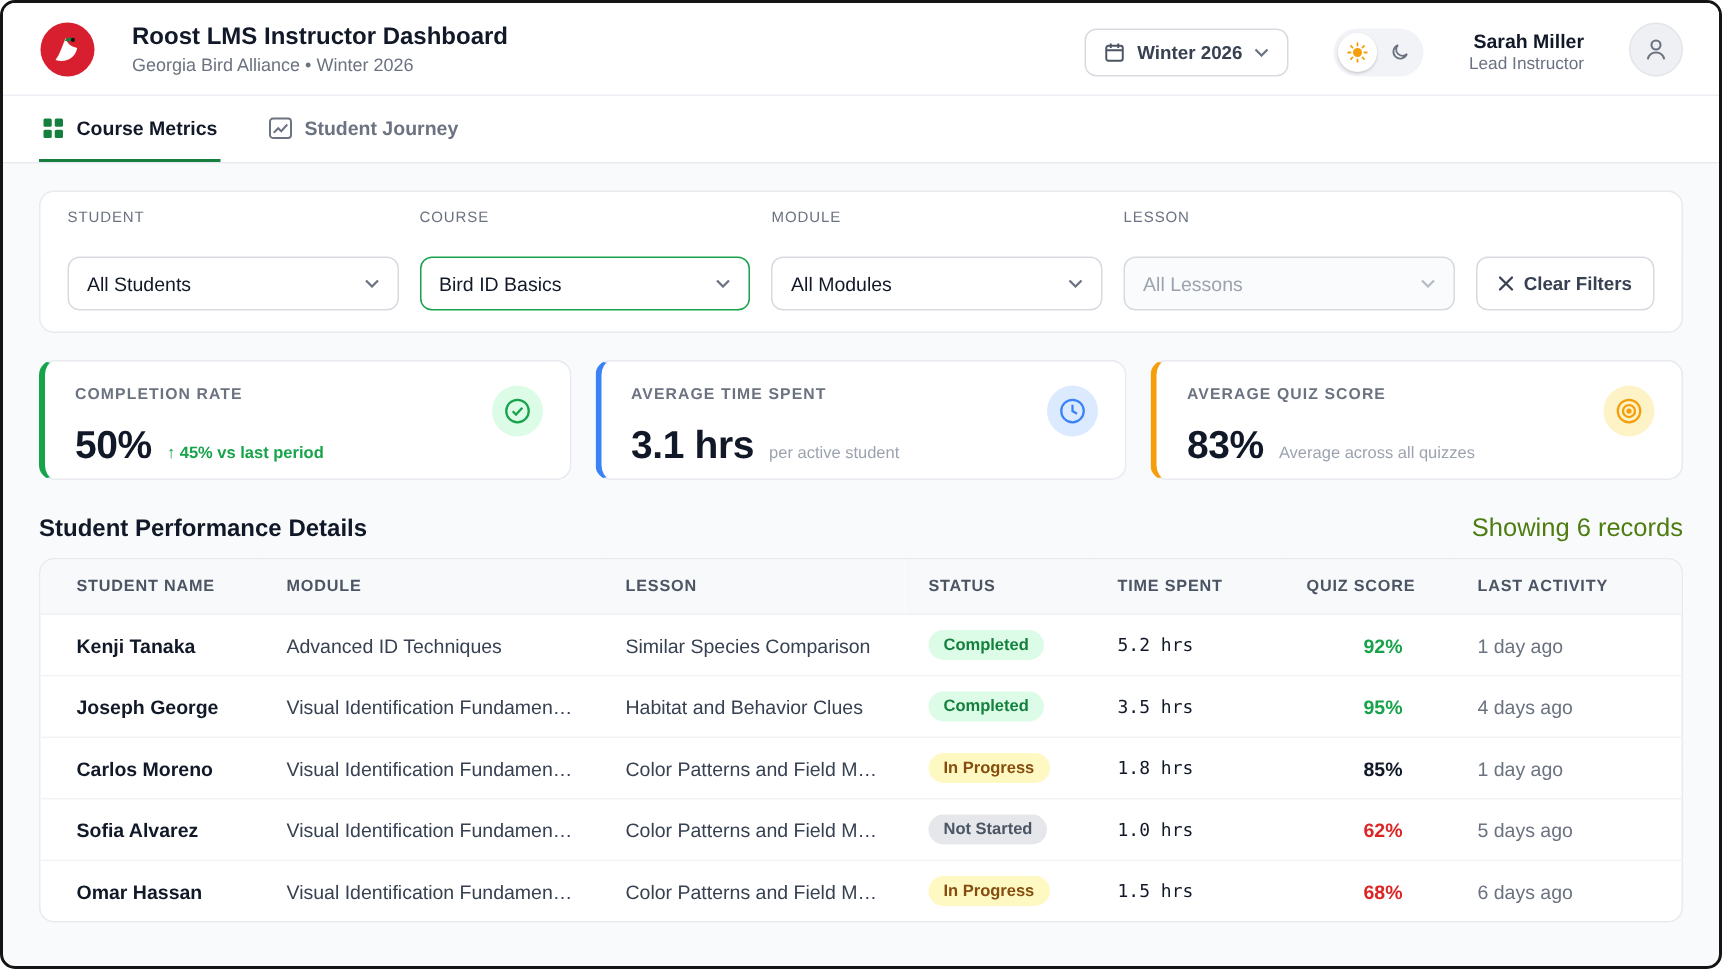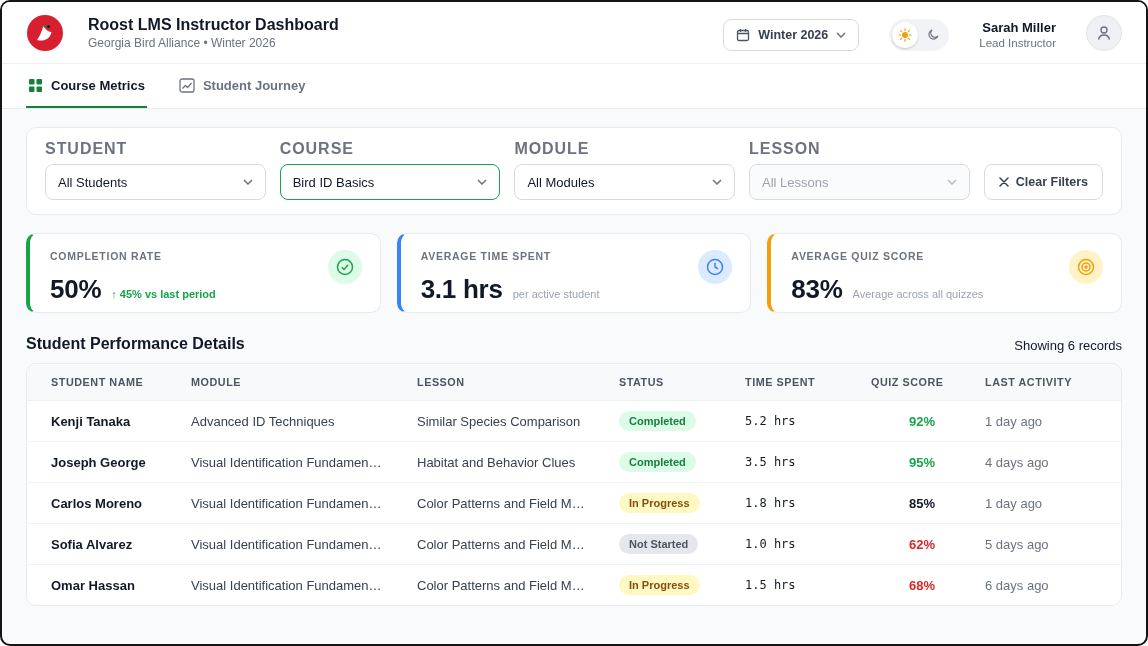--- a/index.html
+++ b/index.html
@@ -26,21 +26,21 @@
   
   .tabs{background:#fff;border-bottom:1px solid #e7eaee;display:flex;gap:30px;padding:0 24px;flex:0 0 44px}
   .tab{display:flex;align-items:center;gap:8px;font-size:13px;font-weight:600;color:#6b7280;border-bottom:2px solid transparent;padding:0 2px;cursor:pointer;height:44px}
   .tab.active{color:#111827;border-bottom-color:#15803d}
 
   .main{padding:18px 24px 0;flex:1}
 
   
   .filter-card{background:#fff;border:1px solid #e7eaee;border-radius:10px;padding:12px 18px 14px;display:flex;gap:14px;align-items:flex-end}
   .fgroup{flex:1;min-width:0}
-  .flabel{display:block;font-size:16px;font-weight:700;letter-spacing:.06em;color:#6b7280;margin-bottom:6px}
+  .flabel{display:block;font-size:10px;font-weight:400;letter-spacing:.06em;color:#6b7280;margin-bottom:20px}
   .select{display:flex;align-items:center;justify-content:space-between;border:1px solid #d7dbe0;border-radius:8px;padding:0 12px;font-size:13px;color:#111827;background:#fff;cursor:pointer;height:36px}
   .select.highlight{border:1.5px solid #16a34a}
   .select.disabled{color:#9ca3af;background:#fafbfc}
   .clear-btn{display:flex;align-items:center;gap:7px;border:1px solid #d7dbe0;border-radius:8px;background:#fff;padding:0 14px;font-size:12.5px;font-weight:600;color:#374151;height:36px;white-space:nowrap;cursor:pointer}
 
   
   .metrics{display:flex;gap:16px;margin-top:18px}
   .mcard{flex:1;background:#fff;border:1px solid #e7eaee;border-radius:10px;padding:16px 20px;position:relative;border-left:4px solid #ccc;height:80px}
   .mcard.tone-green{border-left-color:#16a34a}
   .mcard.tone-blue{border-left-color:#3b82f6}
@@ -49,21 +49,21 @@
   .mvalrow{display:flex;align-items:baseline;gap:10px;margin-top:12px}
   .mvalue{font-size:26px;font-weight:700;color:#111827;letter-spacing:-.01em}
   .msub{font-size:11px;color:#9ca3af}
   .msub.green{color:#16a34a;font-weight:700}
   .micon{position:absolute;top:16px;right:18px;width:34px;height:34px;border-radius:50%;display:flex;align-items:center;justify-content:center}
   .micon.green{background:#dcfce7}.micon.blue{background:#dbeafe}.micon.amber{background:#fef3c7}
 
   
   .tsection-head{display:flex;align-items:flex-end;justify-content:space-between;margin:22px 0 10px}
   .tsection-title{font-size:16px;font-weight:700;color:#111827}
-  .records{font-size:13px;color:#0f172a}
+  .records{font-size:17px;color:#4d7c0f}
   .table-card{background:#fff;border:1px solid #e7eaee;border-radius:10px;overflow:hidden}
   table{width:100%;border-collapse:collapse;table-layout:fixed}
   thead th{background:#f8f9fb;font-size:10.8px;font-weight:700;letter-spacing:.05em;color:#4b5563;text-align:left;padding:12px 16px;border-bottom:1px solid #eceff3}
   th:first-child,td:first-child{padding-left:24px}
   tbody td{font-size:13px;color:#374151;padding:10px 16px;border-bottom:1px solid #f1f3f6;vertical-align:middle;overflow:hidden;white-space:nowrap;text-overflow:ellipsis}
   tbody tr:last-child td{border-bottom:none}
   .cell-name{font-weight:700;color:#111827}
   .badge{display:inline-block;padding:4px 10px;border-radius:999px;font-size:11px;font-weight:600}
   .badge.completed{background:#dcfce7;color:#15803d}
   .badge.in-progress{background:#fef9c3;color:#854d0e}

